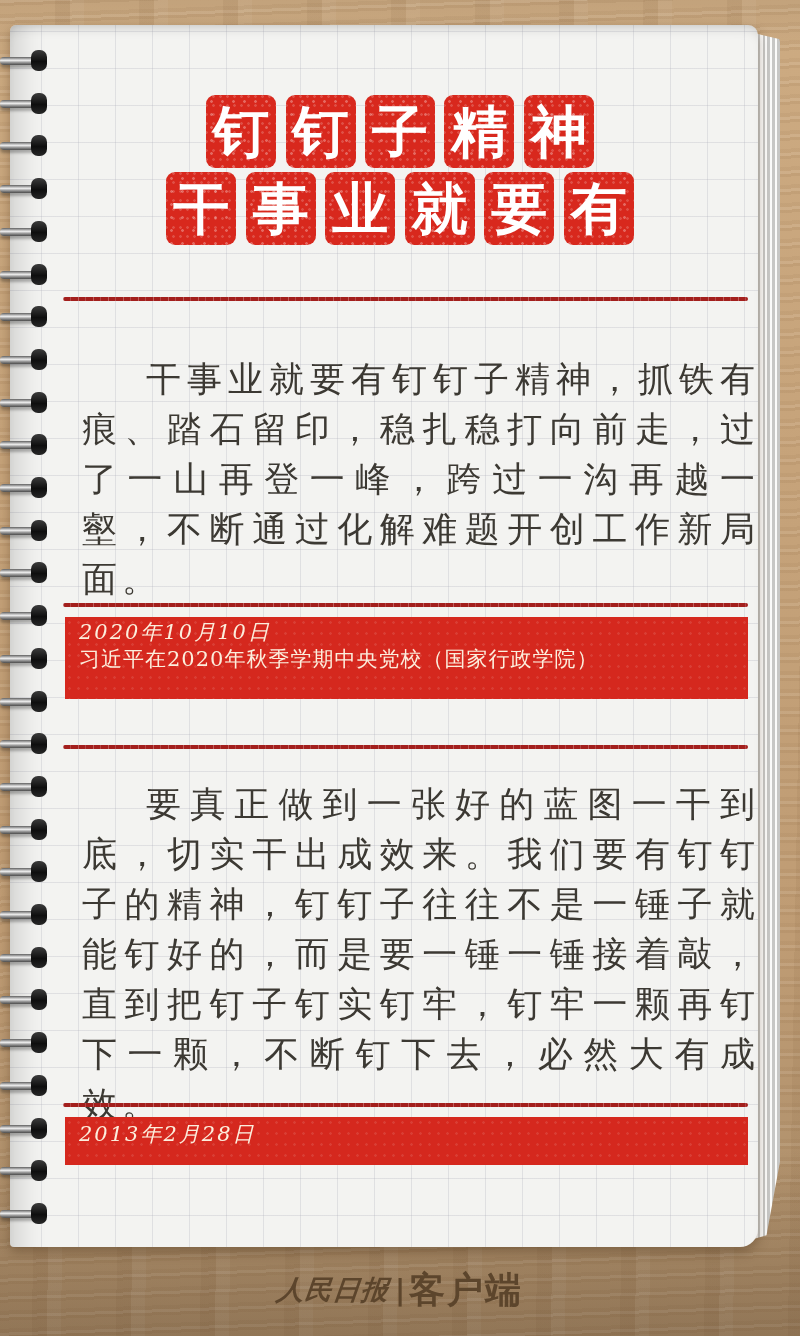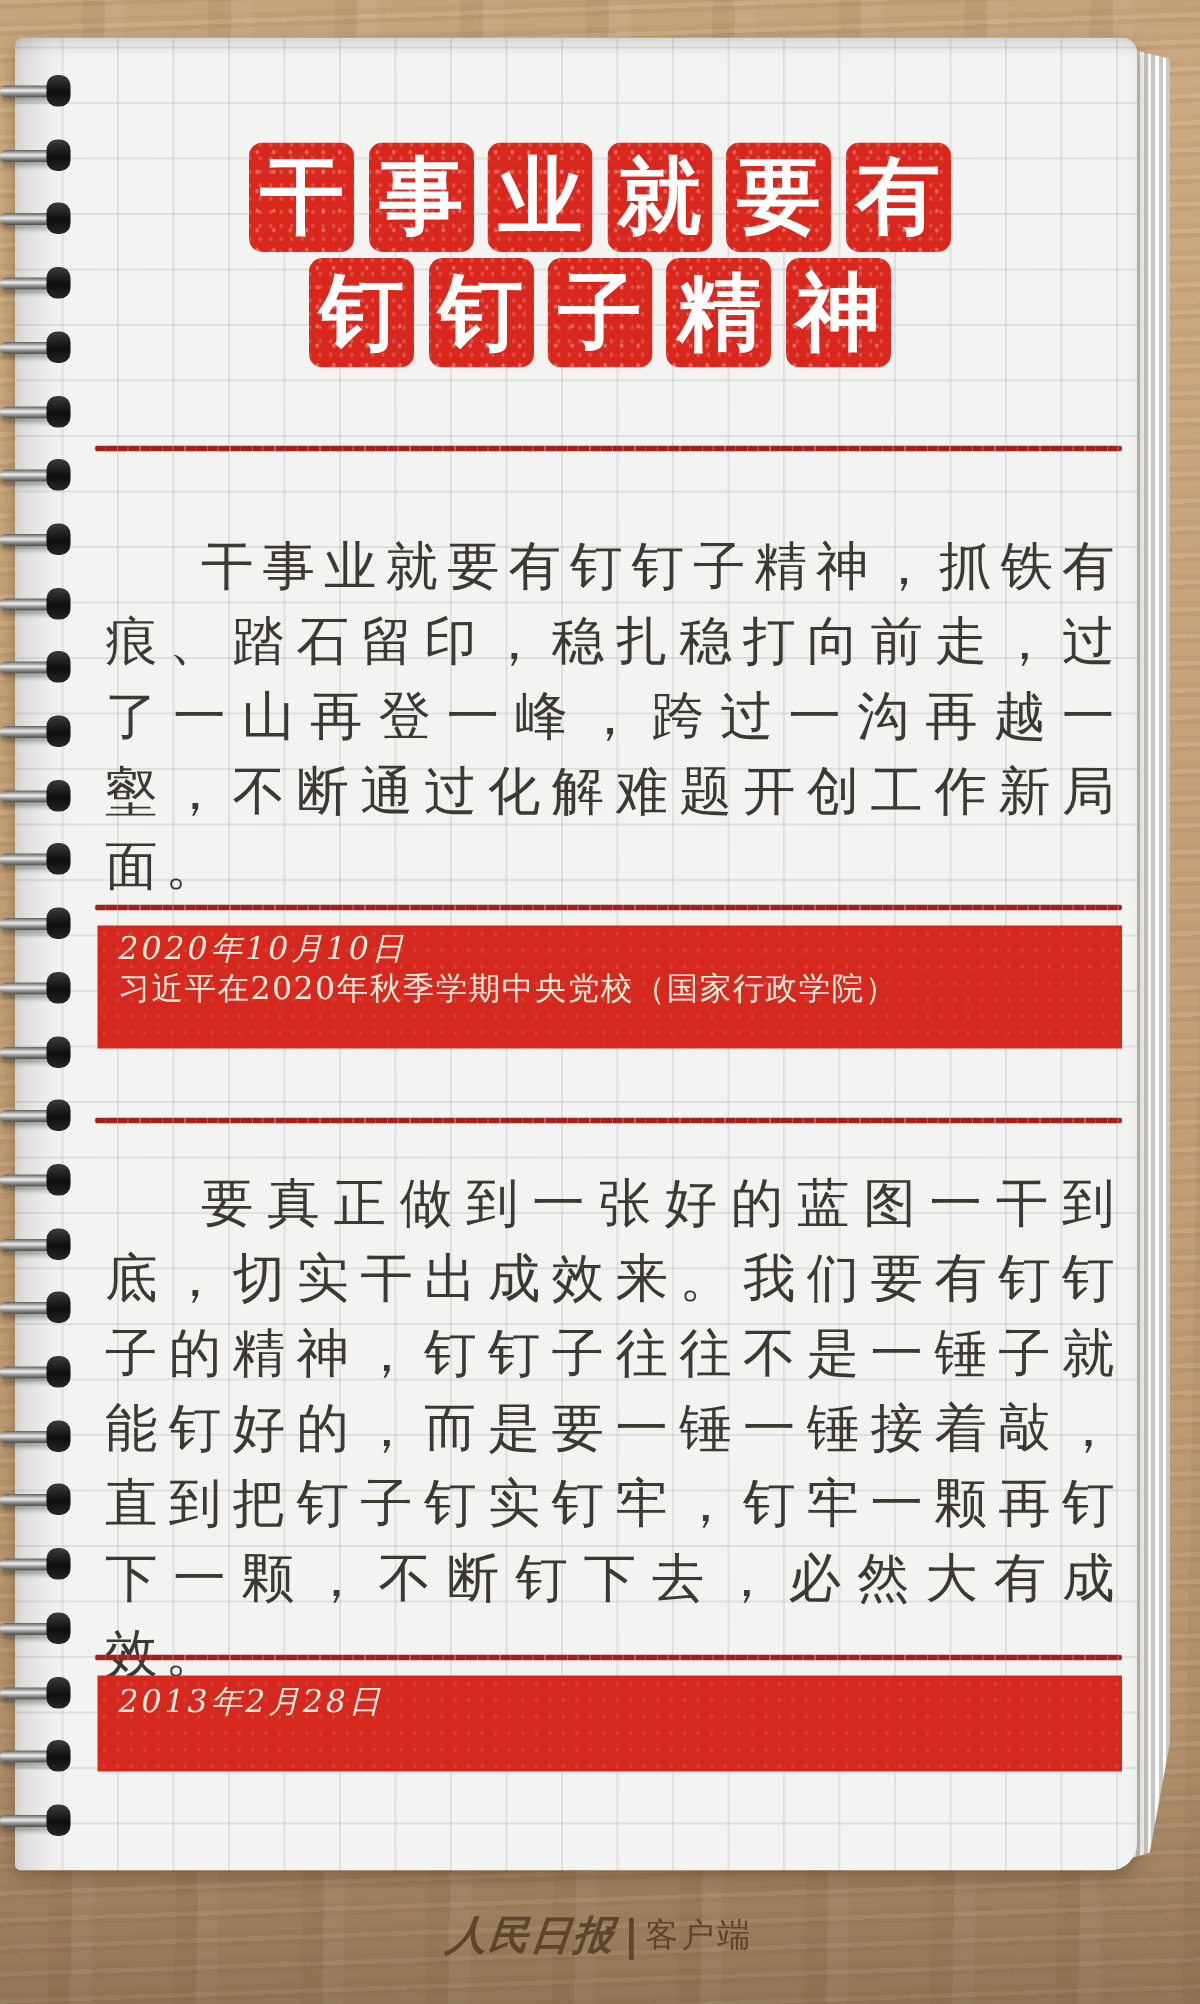--- a/index.html
+++ b/index.html
@@ -89,90 +89,90 @@
     background-color:var(--divider-red,#a31f1d);
     background-image:repeating-linear-gradient(90deg,
       rgba(255,255,255,.28) 0 1px,rgba(0,0,0,0) 1px 7px,
       rgba(255,255,255,.18) 7px 8px,rgba(0,0,0,0) 8px 15px);
     border-radius:2px;
   }
   .d1{top:272px;}.d2{top:578px;}.d3{top:720px;}.d4{top:1078px;}
 
   
   .para{
-    position:absolute;left:60px;width:678px;margin:0;
+    position:absolute;left:72px;width:678px;margin:0;
     color:var(--body-text,#3c3933);
-    font-family:Liberation Mono, monospace;
+    font-family:Liberation Serif, serif;
     font-size:35px;line-height:50px;letter-spacing:5px;
     text-indent:64px;text-align:justify;
   }
   .p1{top:330px;}
   .p2{top:755px;}
 
   
   .banner{
     position:absolute;left:55px;width:683px;box-sizing:border-box;
     background-color:var(--banner-red,#d5281e);
     background-image:radial-gradient(rgba(255,255,255,.10) 1px,rgba(0,0,0,0) 1.4px);
     background-size:9px 11px;
     padding:2px 14px 0 14px;
     color:var(--banner-text,#fceedd);
     font-family:"DejaVu Serif",serif;
     font-size:21px;line-height:27px;letter-spacing:1px;
   }
   .b1{top:592px;height:82px;}
-  .b2{top:1092px;height:64px;padding-top:4px;}
+  .b2{top:1092px;height:48px;padding-top:4px;}
   .banner .date{font-style:italic;letter-spacing:2px;}
 
   
   .footer{
     position:absolute;left:0;top:1270px;width:800px;height:40px;z-index:3;
     display:flex;align-items:center;justify-content:center;
     color:var(--footer-text,#5c452c);
   }
   .brand-script{
     font-family:"DejaVu Serif",serif;font-style:italic;font-weight:700;
     font-size:27px;letter-spacing:1px;transform:skewX(-6deg);
   }
   .brand-bar{
     font-family:"DejaVu Sans",sans-serif;font-weight:700;font-size:28px;
     margin:0 4px 0 6px;
   }
   .brand-suffix{
-    font-family:"DejaVu Sans",sans-serif;font-weight:400;font-size:22px;
+    font-family:"DejaVu Sans",sans-serif;font-weight:700;font-size:36px;
     letter-spacing:2px;
   }
 </style>
 </head>
 <body>
 
 <div class="stage">
   <div class="wood"></div>
   <div class="wood-shade"></div>
 
   <div class="page-stack"></div>
 
   <div class="paper">
 
     <div class="headline">
+      <div class="headline-row">
+        <span class="char-block">钉</span>
+        <span class="char-block">钉</span>
+        <span class="char-block">子</span>
+        <span class="char-block">精</span>
+        <span class="char-block">神</span>
+      </div>
       <div class="headline-row">
         <span class="char-block">干</span>
         <span class="char-block">事</span>
         <span class="char-block">业</span>
         <span class="char-block">就</span>
         <span class="char-block">要</span>
         <span class="char-block">有</span>
       </div>
-      <div class="headline-row">
-        <span class="char-block">钉</span>
-        <span class="char-block">钉</span>
-        <span class="char-block">子</span>
-        <span class="char-block">精</span>
-        <span class="char-block">神</span>
-      </div>
     </div>
 
     <div class="divider d1"></div>
 
     <p class="para p1">干事业就要有钉钉子精神，抓铁有痕、踏石留印，稳扎稳打向前走，过了一山再登一峰，跨过一沟再越一壑，不断通过化解难题开创工作新局面。</p>
 
     <div class="divider d2"></div>
 
     <div class="banner b1">
       <div class="date">2020年10月10日</div>

